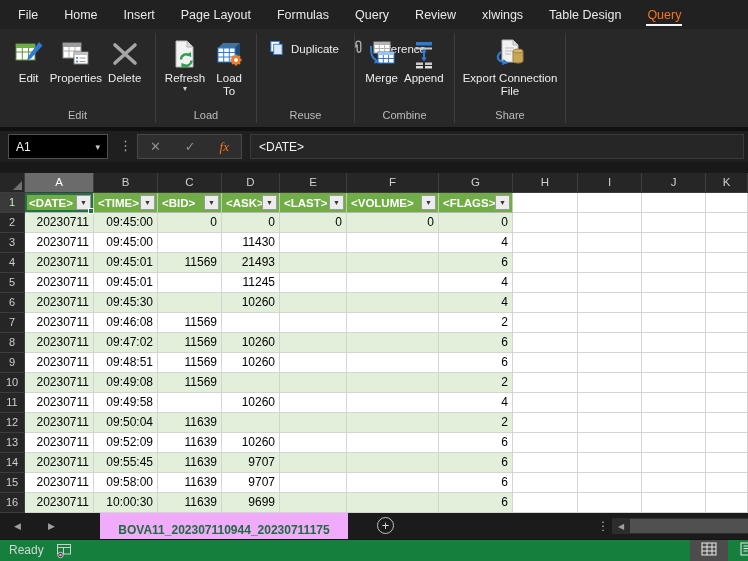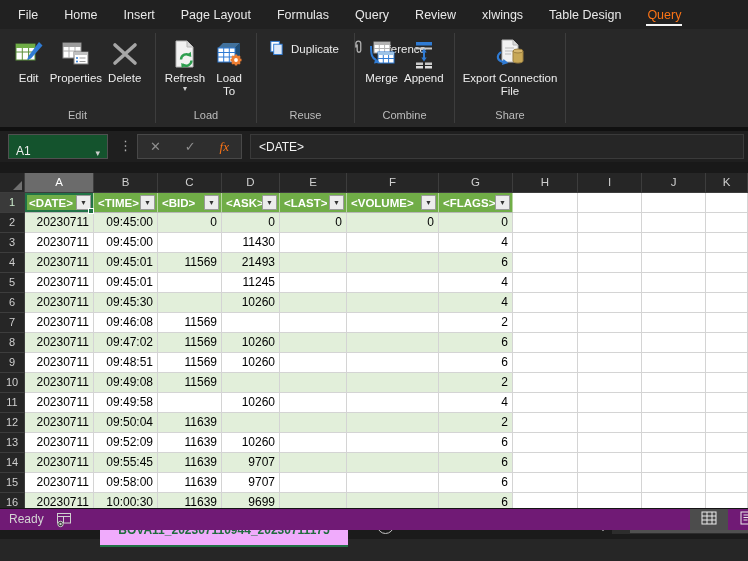--- a/index.html
+++ b/index.html
@@ -27,22 +27,22 @@
   .ricon{height:36px;display:flex;align-items:center;justify-content:center;}
   .rlabel{line-height:13px;}
   .w-narrow{width:36px;}
   .w-export{width:96px;}
   .chev{font-size:8px;color:#d0d0d0;line-height:8px;}
   .sbtn{display:flex;align-items:center;gap:7px;color:#ededed;font-size:11.5px;cursor:default;}
   .strip{position:absolute;top:127px;left:0;width:748px;height:4px;background:#101010;}
 
   
   .fbar{position:absolute;top:131px;left:0;width:748px;height:31px;background:#1f1f1f;}
-  .namebox{position:absolute;left:8px;top:3px;width:100px;height:25px;background:#14532d;
-           border:1px solid #505050;box-sizing:border-box;display:flex;align-items:flex-end;
+  .namebox{position:absolute;left:8px;top:3px;width:100px;height:25px;background:#000000;
+           border:1px solid #505050;box-sizing:border-box;display:flex;align-items:center;
            justify-content:space-between;padding:0 7px;color:#f0f0f0;font-size:12px;}
   .nb-arrow{font-size:9px;color:#cfcfcf;}
   .fdots{position:absolute;left:119px;top:7px;color:#b0b0b0;font-size:13px;}
   .fxbox{position:absolute;left:137px;top:3px;width:105px;height:25px;background:#2e2e2e;
          border:1px solid #484848;box-sizing:border-box;display:flex;align-items:center;justify-content:space-around;}
   .fx-x,.fx-check{color:#8f8f8f;font-size:13px;}
   .fx-fx{color:#f97316;font-style:italic;font-family:"Liberation Serif",serif;font-size:13px;}
   .fvalue{position:absolute;left:250px;top:3px;width:494px;height:25px;background:#262626;
           border:1px solid #3a3a3a;box-sizing:border-box;color:#f2f2f2;font-size:12px;
           display:flex;align-items:center;padding-left:8px;}
@@ -85,21 +85,21 @@
   .addsheet{position:absolute;left:377px;top:4px;width:17px;height:17px;border:1.5px solid #c4c4c4;
             border-radius:50%;color:#d8d8d8;display:flex;align-items:center;justify-content:center;
             font-size:13px;line-height:1;box-sizing:border-box;}
   .tdots{position:absolute;left:597px;top:6px;color:#b5b5b5;font-size:12px;}
   .hscroll{position:absolute;left:612px;top:5px;width:136px;height:16px;background:#2d2d2d;
            display:flex;align-items:center;}
   .harr{width:18px;text-align:center;color:#9e9e9e;font-size:8px;}
   .hthumb{flex:1;height:14px;background:#505050;}
 
   
-  .statusbar{position:absolute;top:508px;left:0;width:748px;height:22px;background:#701a75;
+  .statusbar{position:absolute;top:539px;left:0;width:748px;height:22px;background:#15803d;
              border-top:1px solid #151515;box-sizing:border-box;}
   .ready{position:absolute;left:9px;top:3px;color:#d4d4d4;font-size:12px;}
   .macro{position:absolute;left:56px;top:3px;}
   .vbtn{position:absolute;top:0;height:21px;display:flex;align-items:center;justify-content:center;}
   .vbtn.normal{left:690px;width:38px;background:#4c4c4c;}
   .vbtn.pagel{left:734px;width:26px;}
 </style>
 </head>
 <body>
 

